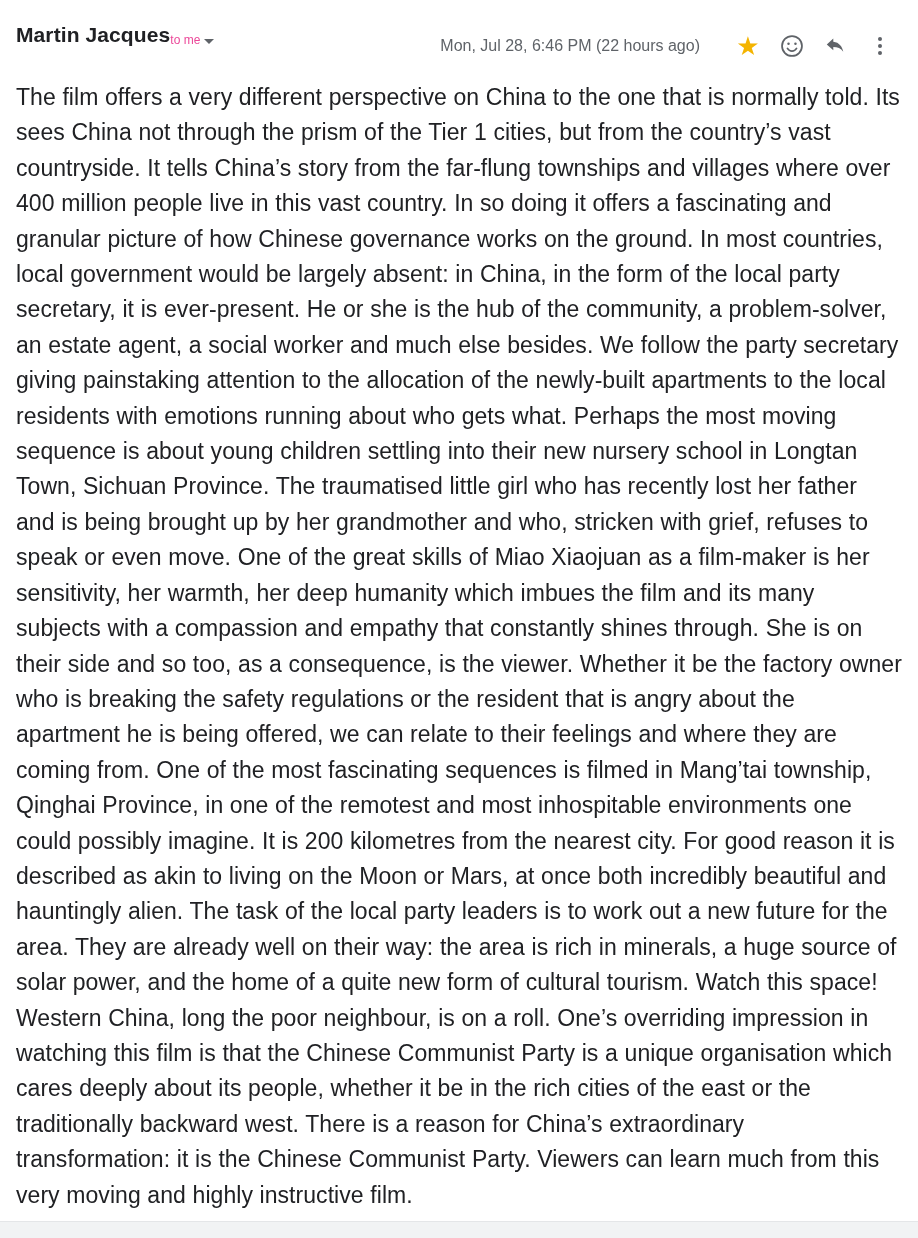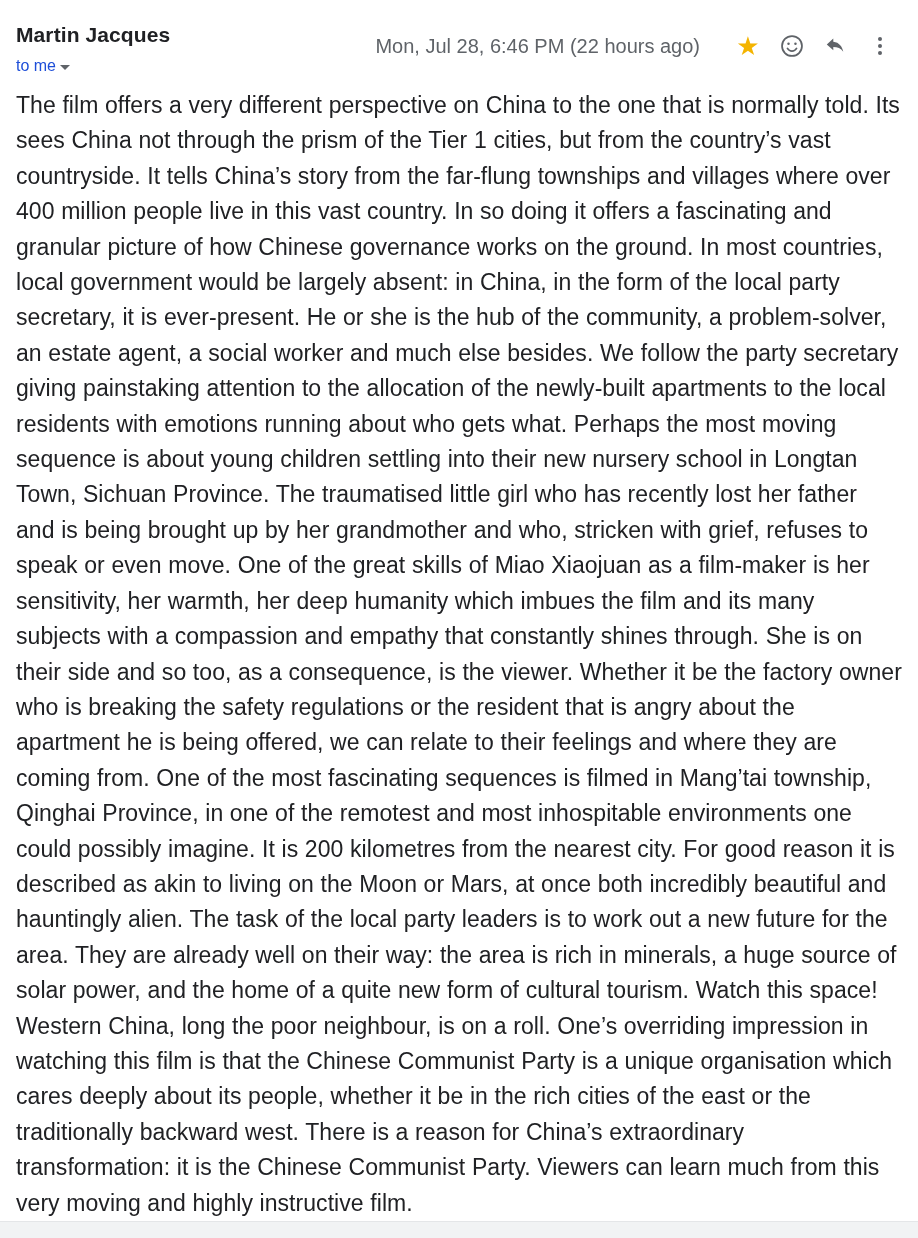--- a/index.html
+++ b/index.html
@@ -24,60 +24,59 @@
     position: relative;
   }
   .header {
     display: flex;
     align-items: flex-start;
     padding: 22px 16px 0 16px;
     box-sizing: border-box;
   }
   .sender-block {
     display: flex;
-    flex-direction: column;
     min-width: 0;
   }
   .sender-name {
     font-size: 21px;
     font-weight: bold;
     color: #202124;
     line-height: 26px;
     letter-spacing: 0.1px;
     white-space: nowrap;
   }
   .recipient-row {
     display: flex;
     align-items: center;
     margin-top: 8px;
     gap: 4px;
   }
   .recipient-text {
-    font-size: 16px;
-    color: #1d4ed8;
+    font-size: 12px;
+    color: #ec4899;
     line-height: 20px;
   }
   .caret {
     width: 0;
     height: 0;
     border-left: 5px solid transparent;
     border-right: 5px solid transparent;
     border-top: 5px solid #5f6368;
     margin-top: 3px;
     cursor: pointer;
   }
   .header-right {
     margin-left: auto;
     display: flex;
     align-items: center;
     gap: 0px;
     padding-top: 2px;
   }
   .timestamp {
-    font-size: 20px;
+    font-size: 16px;
     color: #5f6368;
     white-space: nowrap;
     margin-right: 26px;
     line-height: 24px;
   }
   .icon-btn {
     width: 44px;
     height: 44px;
     display: flex;
     align-items: center;

